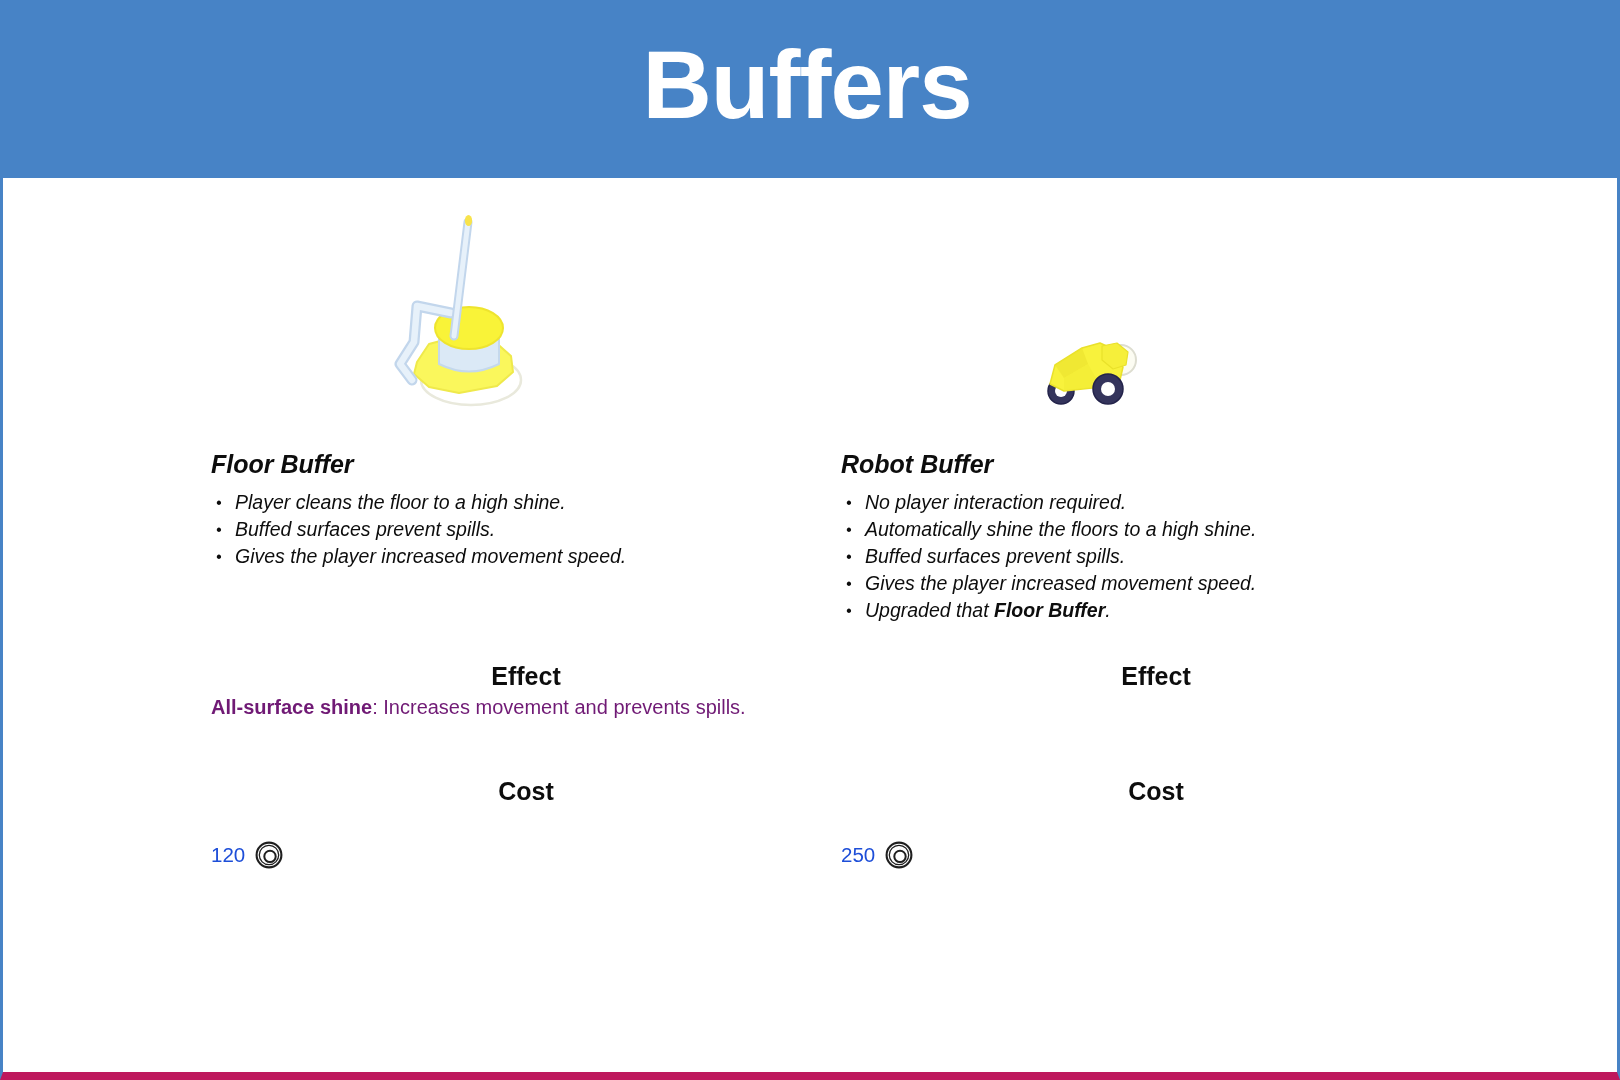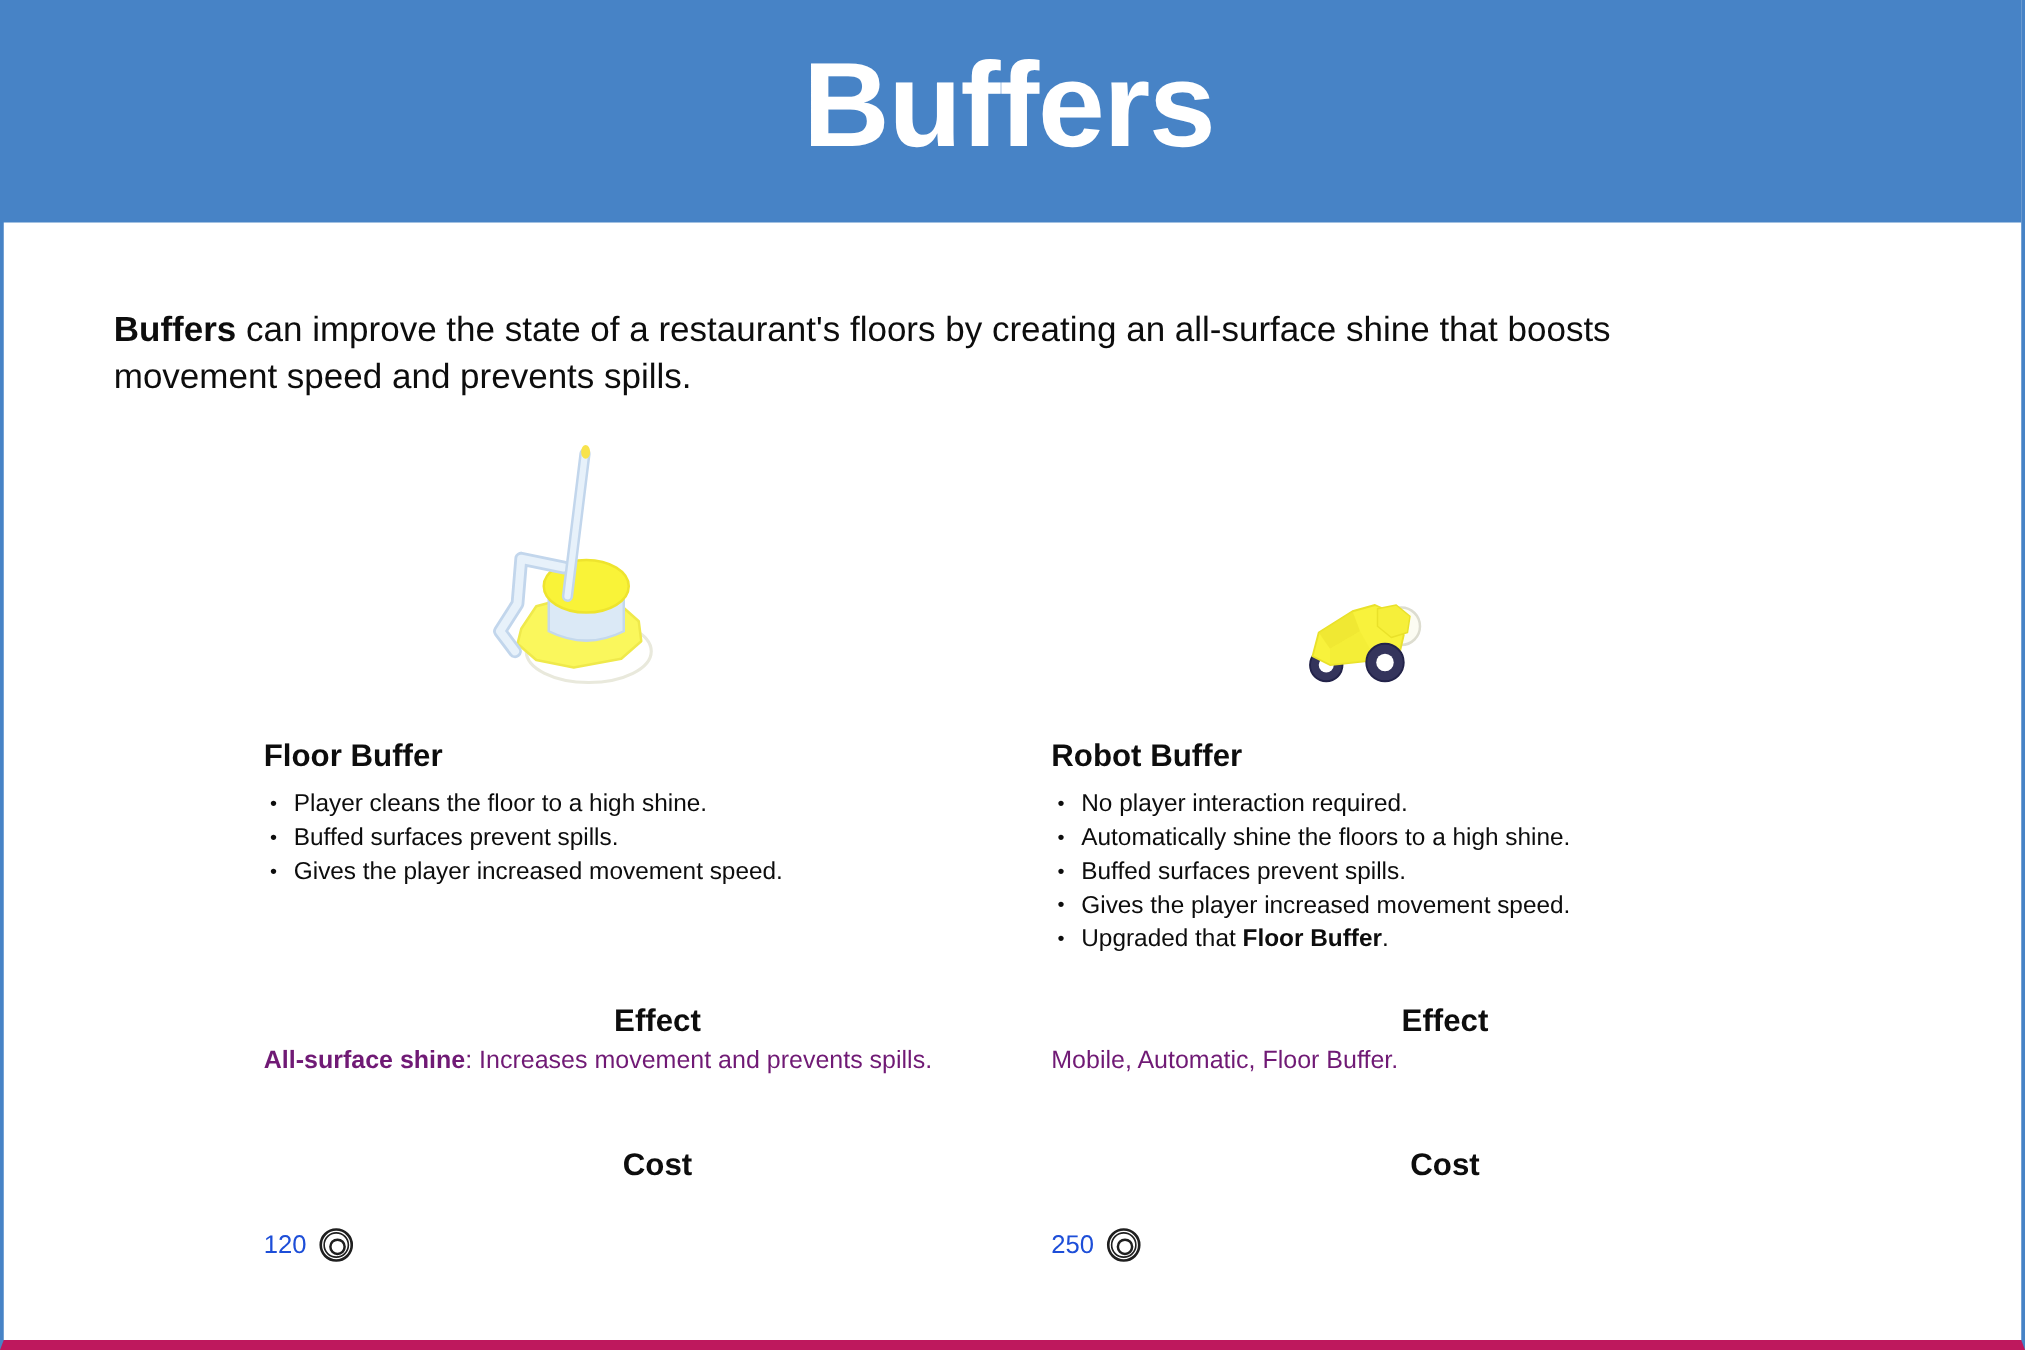--- a/index.html
+++ b/index.html
@@ -53,21 +53,21 @@
     align-items: flex-end;
     padding-bottom: 20px;
   }
   .img-wrap {
     margin-left: 168px;
     width: 165px;
     display: flex;
     justify-content: center;
     align-items: flex-end;
   }
-  .info-area { height: 222px; padding-top: 16px; }
+  .info-area { height: 222px; padding-top: 16px; font-style: italic; }
   h2.item-title {
     margin: 0; font-size: 25px; font-weight: 700; color: #0d0d0d;
   }
   ul.bullets {
     margin: 10px 0 0 0; padding: 0; list-style: none;
   }
   ul.bullets li {
     position: relative;
     padding-left: 24px;
     font-size: 19.5px;
@@ -103,21 +103,20 @@
 </style>
 </head>
 <body>
 
 <div class="page">
 
   <div class="hero">
     <div class="hero-title">Buffers</div>
   </div>
 
-  <p class="intro"><b>Buffers</b><span> can improve the state of a restaurant's floors by creating an all-surface shine that boosts movement speed and prevents spills.</span></p>
 
   <div class="columns">
 
     <div class="column">
       <div class="img-area">
         <div class="img-wrap">
           <svg width="150" height="200" viewBox="0 0 150 200">
 
             <ellipse cx="84" cy="166" rx="50" ry="25" fill="#ffffff" stroke="#e9e9dc" stroke-width="2.5"></ellipse>
 
@@ -189,21 +188,20 @@
         <ul class="bullets">
             <li><span>No player interaction required.</span></li>
             <li><span>Automatically shine the floors to a high shine.</span></li>
             <li><span>Buffed surfaces prevent spills.</span></li>
             <li><span>Gives the player increased movement speed.</span></li>
             <li><span>Upgraded that </span><b>Floor Buffer</b><span>.</span></li>
           </ul>
       </div>
       <div class="effect-area">
         <h3 class="section-heading">Effect</h3>
-        <div class="effect-text"><span>Mobile, Automatic, Floor Buffer.</span></div>
       </div>
       <div class="cost-area">
         <h3 class="section-heading">Cost</h3>
         <div class="cost-row">
           <span>250</span>
           <svg width="30" height="30" viewBox="0 0 30 30">
             <circle cx="15" cy="15" r="12.4" fill="none" stroke="#1f1f1f" stroke-width="2.1"></circle>
             <circle cx="15" cy="15" r="9.7" fill="none" stroke="#1f1f1f" stroke-width="1.3"></circle>
             <circle cx="16" cy="16.4" r="5.7" fill="none" stroke="#1f1f1f" stroke-width="2"></circle>
           </svg>

